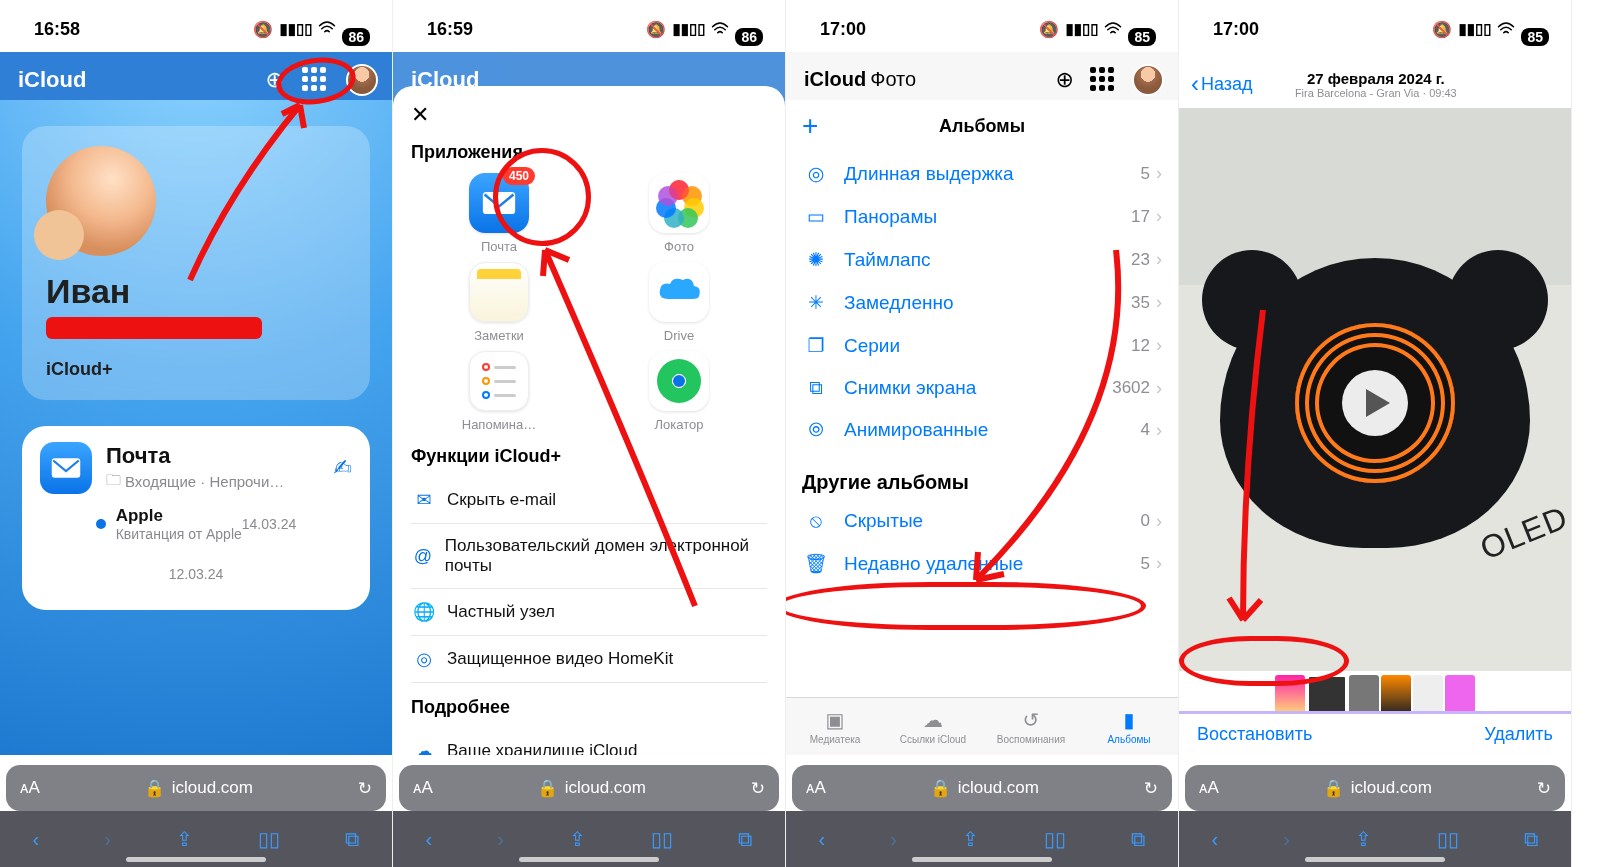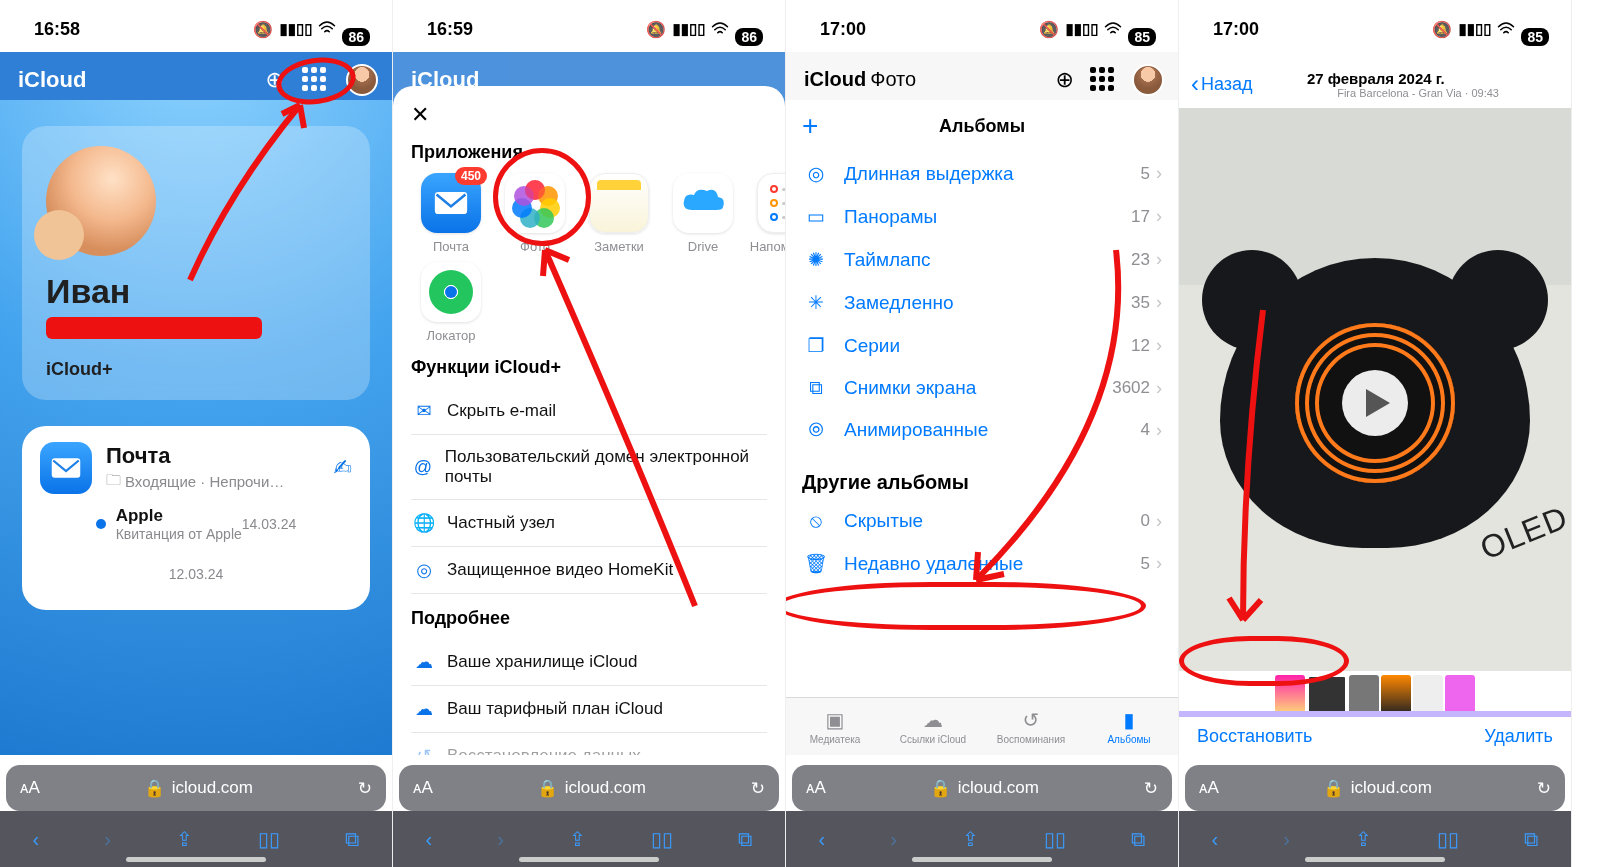--- a/index.html
+++ b/index.html
@@ -51,21 +51,21 @@
   
   .ann { position:absolute; pointer-events:none; }
   .ann.circle { border:5px solid #e11; border-radius:50%; }
   .arrow { stroke:#e11; stroke-width:6; fill:none; }
 
   
   .s2-topblur { height:56px; background:#2f7fd6; display:flex; align-items:center; padding:0 14px; color:#fff; opacity:.85;}
   .sheet { position:absolute; top:86px; left:0; right:0; bottom:112px; background:#fff; border-top-left-radius:20px; border-top-right-radius:20px; padding:16px 18px; overflow:hidden;}
   .sheet-x { font-size:22px; font-weight:400; color:#000; }
   .sec-title { font-size:18px; font-weight:800; margin:14px 0 10px; }
-  .appgrid { display:grid; grid-template-columns:repeat(5,1fr); gap:8px 4px; }
+  .appgrid { display:grid; grid-template-columns:repeat(2,1fr); gap:8px 4px; }
   .app { display:flex; flex-direction:column; align-items:center; gap:6px; }
   .app .ic { width:60px; height:60px; border-radius:16px; display:flex; align-items:center;justify-content:center; position:relative; box-shadow:0 1px 3px rgba(0,0,0,.12);}
   .app .lbl { font-size:13px; color:#8e8e93; text-align:center; width:80px; white-space:nowrap; overflow:hidden; text-overflow:ellipsis;}
   .badge { position:absolute; top:-6px; right:-6px; background:#ff3b30; color:#fff; font-size:12px; font-weight:700; border-radius:11px; padding:2px 6px; }
   .ic-mail { background:linear-gradient(#3aa5ff,#0a73e8); }
   .ic-photos { background:#fff; }
   .ic-drive { background:#fff; }
   .ic-notes { background:linear-gradient(#fff,#f9f4d9); border:1px solid #eee;}
   .ic-rem { background:#fff; border:1px solid #eee;}
   .ic-find { background:#fff; }
@@ -93,34 +93,34 @@
   .tabbar3 { position:absolute; bottom:112px; left:0; right:0; height:58px; background:#f7f7f8; border-top:1px solid #d9d9dd; display:flex; }
   .tab3 { flex:1; display:flex; flex-direction:column; align-items:center; justify-content:center; font-size:10px; color:#8e8e93; gap:2px;}
   .tab3.active { color:#007aff; }
   .tab3 .ti { font-size:20px;}
 
   
   .s4-top { height:64px; background:#fff; display:flex; align-items:center; padding:0 12px;}
   .s4-back { color:#007aff; font-size:18px; display:flex; align-items:center; gap:2px;}
   .s4-mid { flex:1; text-align:center; }
   .s4-date { font-size:15px; font-weight:800;}
-  .s4-loc { font-size:11px; color:#8e8e93;text-align:right;}
+  .s4-loc { font-size:11px; color:#8e8e93;}
   .photo-area { position:absolute; top:108px; left:0; right:0; bottom:170px; background:linear-gradient(180deg,#d8dad5 0%,#d8dad5 30%,#e4e4df 30%,#e4e4df 100%); display:flex; align-items:center; justify-content:center;}
   .wheel { width:310px; height:290px; position:relative;}
   .wheel-body { position:absolute; inset:0; background:#17181b; border-radius:50% 50% 46% 46% / 56% 56% 44% 44%; }
   .wheel-body::before, .wheel-body::after { content:""; position:absolute; top:-8px; width:100px; height:100px; background:#17181b; border-radius:50%;}
   .wheel-body::before { left:-18px;}
   .wheel-body::after { right:-18px;}
   .hub { position:absolute; left:50%; top:50%; transform:translate(-50%,-50%); width:160px;height:160px; border-radius:50%; background:#111; box-shadow:inset 0 0 0 4px #ff7a1a, inset 0 0 0 10px #111, inset 0 0 0 14px #ff7a1a, inset 0 0 0 20px #111, inset 0 0 0 24px #ff7a1a;}
   .play { position:absolute; left:50%; top:50%; transform:translate(-50%,-50%); width:66px;height:66px; background:rgba(255,255,255,.92); border-radius:50%; display:flex;align-items:center;justify-content:center;}
   .play::after { content:""; border-left:24px solid #555; border-top:14px solid transparent; border-bottom:14px solid transparent; margin-left:6px;}
   .oled { position:absolute; right:-110px; bottom:10px; font-size:32px; color:#222; font-weight:400; transform:rotate(-22deg); letter-spacing:1px;}
   .thumbs { position:absolute; bottom:150px; left:0; right:0; height:46px; display:flex; justify-content:center; gap:2px; padding:4px 0; background:#fff;}
   .thumbs div { width:30px;height:40px; background:#999; border-radius:3px;}
-  .s4-actions { position:absolute; bottom:112px; left:0; right:0; height:44px; background:#fff; display:flex; align-items:center; justify-content:space-between; padding:0 18px; font-size:18px; color:#007aff; border-top:6px solid #c4b5fd;}
+  .s4-actions { position:absolute; bottom:112px; left:0; right:0; height:44px; background:#fff; display:flex; align-items:center; justify-content:space-between; padding:0 18px; font-size:18px; color:#007aff; border-top:3px solid #c4b5fd;}
 
 </style>
 </head>
 <body>
 
 <div class="row">
 
 <div class="phone">
   <div class="status">
     <span>16:58</span>

